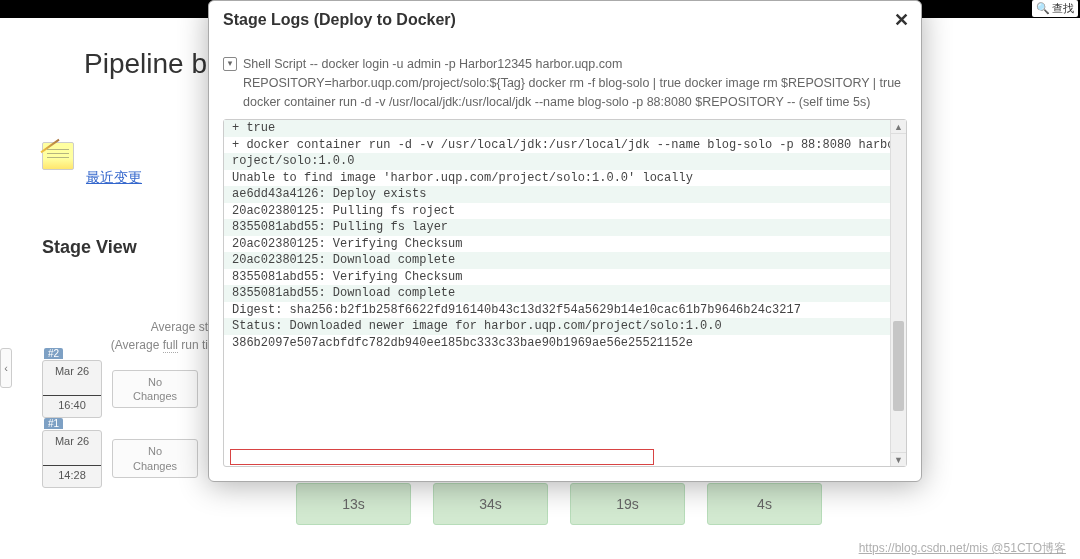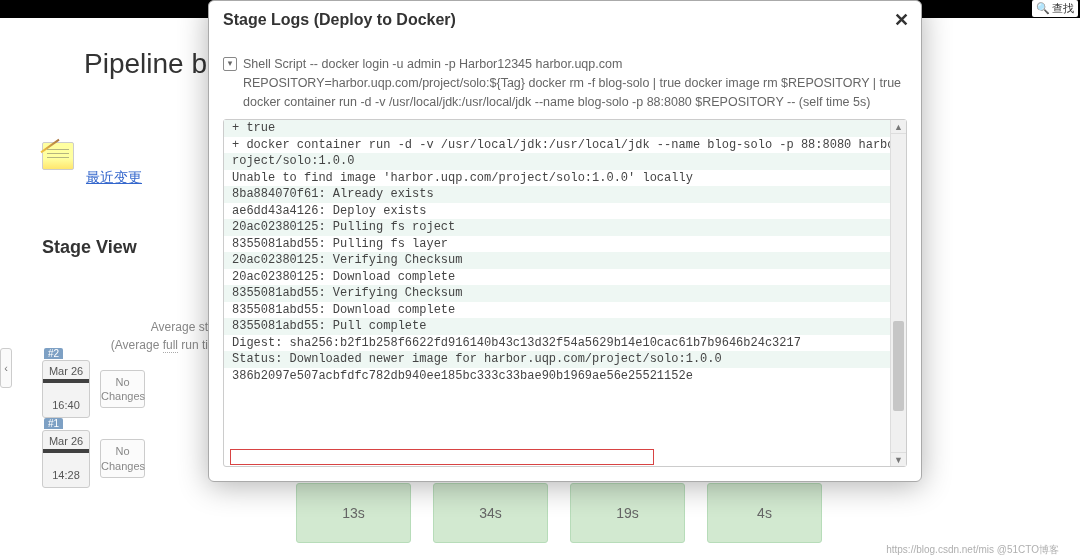--- a/index.html
+++ b/index.html
@@ -123,56 +123,56 @@
       position: absolute;
       background: #7da0c4;
       color: #fff;
       font-size: 10px;
       padding: 0 4px;
       border-radius: 2px 2px 0 0;
       margin-left: 2px;
       margin-top: -12px;
     }
     .run-card {
-      width: 48px;
+      width: 60px;
       border: 1px solid #ccc;
       border-radius: 3px;
       background: #f3f3f3;
       text-align: center;
       font-size: 11px;
       line-height: 1.4;
       padding: 3px 0;
       color: #555;
     }
     .run-card .time {
-      border-top: 4px solid #404040;
-      margin-top: 0;
-      padding-top: 15px;
+      border-top: 1px solid #404040;
+      margin-top: 16px;
+      padding-top: 2px;
     }
     .changes-card {
-      width: 45px;
+      width: 86px;
       border: 1px solid #ccc;
       border-radius: 3px;
       background: #fbfbfb;
       text-align: center;
       font-size: 11px;
       line-height: 1.3;
       padding: 4px 0;
       color: #888;
     }
     .stage-cells {
       position: absolute;
       left: 296px;
       top: 483px;
       display: flex;
       gap: 22px;
     }
     .stage-cell {
       width: 115px;
-      height: 60px;
+      height: 42px;
       border: 1px solid #b7dcb9;
       background: #d2e9d0;
       border-radius: 3px;
       display: flex;
       align-items: center;
       justify-content: center;
       font-size: 14px;
       color: #666;
     }
     
@@ -278,24 +278,25 @@
     .scroll-thumb {
       position: absolute;
       left: 2px; right: 2px;
       top: 58%;
       height: 90px;
       background: #c6c6c6;
       border-radius: 2px;
     }
     .watermark {
       position: absolute;
-      right: 21px;
+      right: 14px;
       bottom: 2px;
-      font-size: 10px;
+      font-size: 12px;
       color: rgba(120,120,120,.6);
+      text-decoration: underline;
     }
   </style>
 </head>
 <body>
 
 <div class="topbar">
   <div class="topbar-search">
     <span>🔍</span>
     <span>查找</span>
   </div>
@@ -366,29 +367,27 @@
       <div class="expand-icon">▾</div>
       <div style="flex:1">Shell Script -- docker login -u admin -p Harbor12345 harbor.uqp.com REPOSITORY=harbor.uqp.com/project/solo:${Tag} docker rm -f blog-solo | true docker image rm $REPOSITORY | true docker container run -d -v /usr/local/jdk:/usr/local/jdk --name blog-solo -p 88:8080 $REPOSITORY -- (self time 5s)</div>
     </div>
     <div class="log-box">
       <div class="log-scroll">
         <div class="log-lines" id="log-lines" style="padding-top: 0px;">
             <div class="log-line">+ true</div>
             <div class="log-line">+ docker container run -d -v /usr/local/jdk:/usr/local/jdk --name blog-solo -p 88:8080 harbor.uqp.com/p</div>
             <div class="log-line">roject/solo:1.0.0</div>
             <div class="log-line">Unable to find image 'harbor.uqp.com/project/solo:1.0.0' locally</div>
-            <div class="log-line">8ba884070f61: Already exists</div>
             <div class="log-line">ae6dd43a4126: Deploy exists</div>
             <div class="log-line">20ac02380125: Pulling fs roject</div>
             <div class="log-line">8355081abd55: Pulling fs layer</div>
             <div class="log-line">20ac02380125: Verifying Checksum</div>
             <div class="log-line">20ac02380125: Download complete</div>
             <div class="log-line">8355081abd55: Verifying Checksum</div>
             <div class="log-line">8355081abd55: Download complete</div>
-            <div class="log-line">8355081abd55: Pull complete</div>
             <div class="log-line">Digest: sha256:b2f1b258f6622fd916140b43c13d32f54a5629b14e10cac61b7b9646b24c3217</div>
             <div class="log-line">Status: Downloaded newer image for harbor.uqp.com/project/solo:1.0.0</div>
             <div class="log-line">386b2097e507acbfdfc782db940ee185bc333c33bae90b1969ae56e25521152e</div>
           </div>
         <div class="log-highlight"></div>
         <div class="scrollbar">
           <div class="scroll-arrow">▲</div>
           <div class="scroll-thumb"></div>
           <div class="scroll-arrow bottom">▼</div>
         </div>

